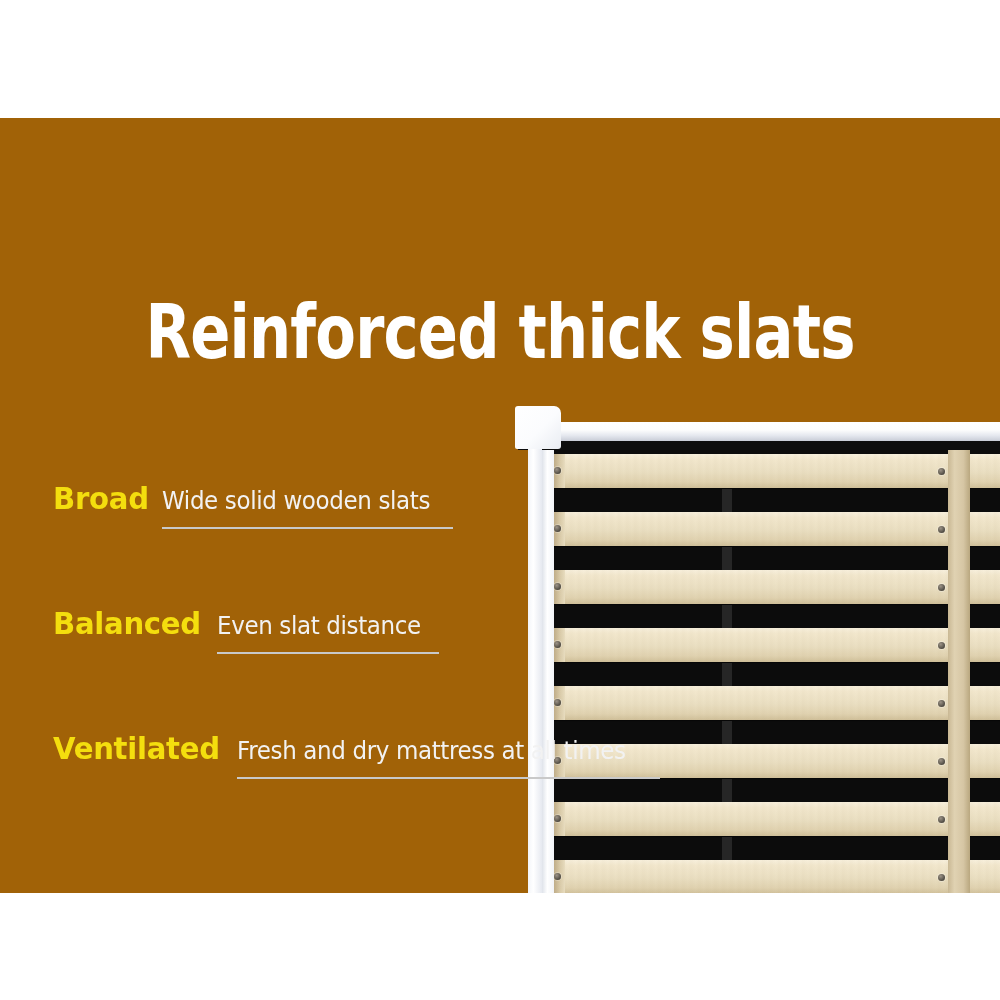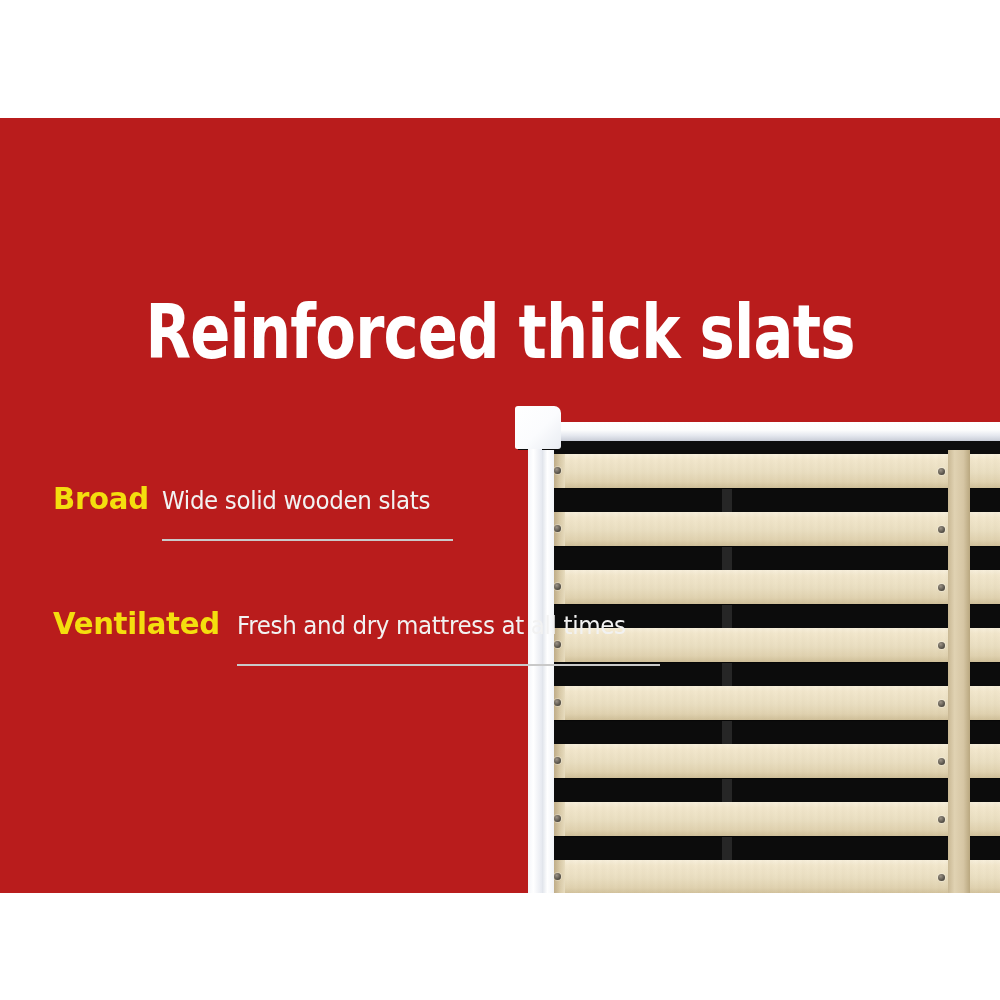--- a/index.html
+++ b/index.html
@@ -23,21 +23,21 @@
     background: #ffffff;
   }
 
   
   .panel {
     position: absolute;
     left: 0;
     top: 118px;
     width: 1000px;
     height: 775px;
-    background: #b91c1c;
+    background: #a16207;
     overflow: hidden;
   }
 
   
   .headline {
     position: absolute;
     left: 0;
     top: 172px;
     width: 1000px;
     text-align: center;
@@ -76,21 +76,21 @@
     line-height: 36px;
     letter-spacing: -0.3px;
     transform: scaleX(0.94);
     transform-origin: 0 50%;
   }
   .feature-desc-wrap {
     display: inline-block;
     vertical-align: baseline;
     margin-left: 7px;
     border-bottom: 2px solid #c9c9c9;
-    padding-bottom: 23px;
+    padding-bottom: 11px;
   }
   .feature-desc {
     color: #f2f2f2;
     font-family: "DejaVu Sans", sans-serif;
     font-weight: normal;
     font-size: 25px;
     line-height: 30px;
     letter-spacing: -0.4px;
     transform: scaleX(0.92);
     transform-origin: 0 50%;
@@ -323,17 +323,18 @@
       <div class="head-rail-shadow"></div>
       <div class="post-leg"></div>
       <div class="post-cap"></div>
 
     </div>
 
     <div class="headline">Reinforced thick slats</div>
 
     <div class="features" id="feature-list">
         <div class="feature-row"><span class="feature-label">Broad</span><span class="feature-desc-wrap"><span class="feature-desc">Wide solid wooden slats</span></span></div>
+        <div class="feature-row"><span class="feature-label">Balanced</span><span class="feature-desc-wrap"><span class="feature-desc">Even slat distance</span></span></div>
         <div class="feature-row"><span class="feature-label">Ventilated</span><span class="feature-desc-wrap"><span class="feature-desc">Fresh and dry mattress at all times</span></span></div>
       </div>
 
   </div>
 </div>
 
 </body></html>

